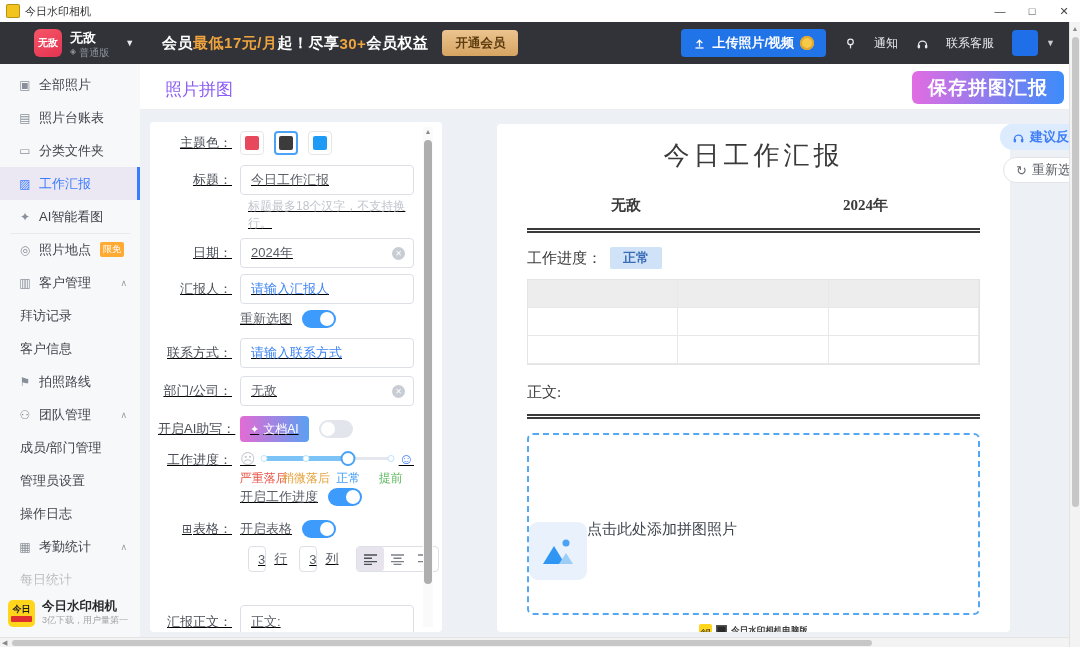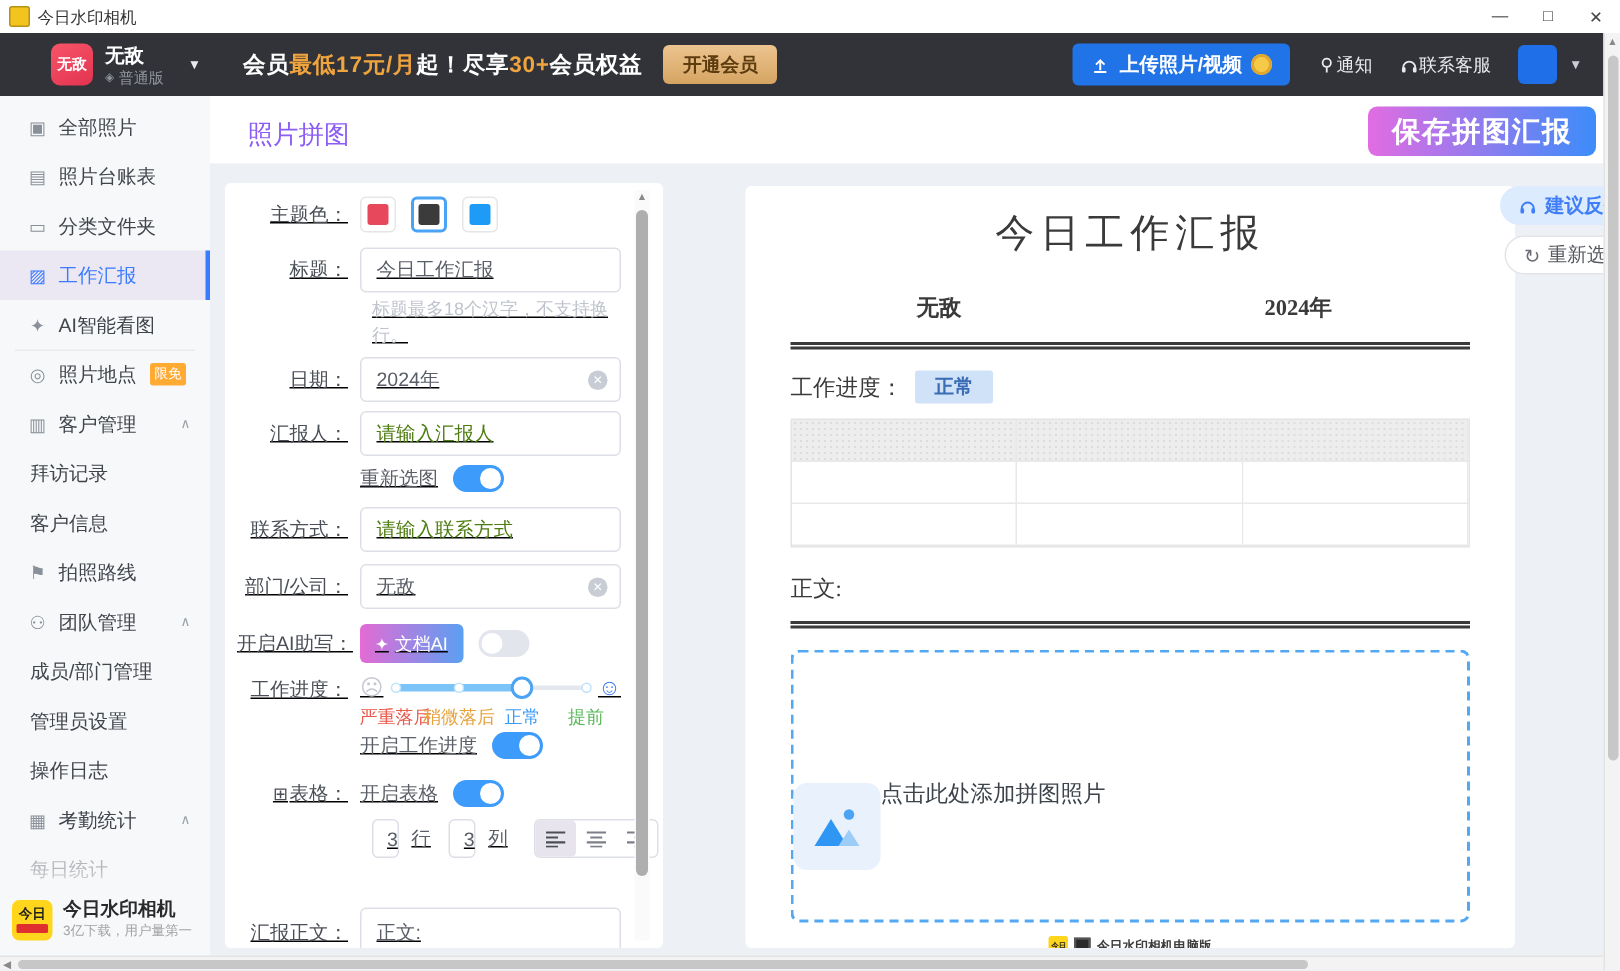--- a/index.html
+++ b/index.html
@@ -30,21 +30,21 @@
   .user-caret { color:#e8eaee; font-size:9px; margin-left:16px; }
   .promo { display:flex; align-items:center; margin-left:28px; font-size:15px; font-weight:bold; color:#fff; letter-spacing:.5px; }
   .promo .hl { color:#f0a43e; }
   .cta-btn { margin-left:14px; height:26px; padding:0 13px; border:none; border-radius:4px;
     background:linear-gradient(180deg,#ecc48f,#d5a462); color:#5d3c10; font-size:12.5px; font-weight:bold; }
   .nav-right { margin-left:auto; display:flex; align-items:center; margin-right:14px; gap:18px; }
   .upload-btn { height:28px; padding:0 12px; border:none; border-radius:4px; background:#2173e8; color:#fff;
     font-size:13px; font-weight:bold; display:flex; align-items:center; gap:6px; }
   .coin { width:14px; height:14px; border-radius:50%; background:#f7c948; box-shadow:inset 0 0 0 2px #e0a72e;
     display:inline-block; }
-  .nav-link { display:flex; align-items:center; gap:0; color:#e8eaee; font-size:12px; }
+  .nav-link { display:flex; align-items:center; gap:17px; color:#e8eaee; font-size:12px; }
   .nav-link svg { width:13px; height:13px; }
   .nav-avatar { width:26px; height:26px; border-radius:4px; background:#1e6fe8; }
   .nav-caret { color:#c9cdd4; font-size:9px; margin-left:-10px; }
 
   
   .app { position:absolute; top:64px; left:0; width:1069px; height:573px; }
 
   
   .sidebar { position:absolute; left:0; top:0; width:140px; height:573px; background:#f7f8fa; overflow:hidden; }
   .side-nav { padding-top:4px; }
@@ -79,21 +79,21 @@
 
   
   .form-card { position:absolute; left:10px; top:58px; width:292px; bottom:5px; background:#fff; border-radius:4px;
     padding:1px 28px 8px 8px; overflow:hidden;text-decoration:underline; }
   .frow { display:flex; align-items:center; }
   .flabel { width:82px; flex:none; text-align:right; font-size:13px; color:#4a4f57; padding-right:8px; white-space:nowrap; }
   .flabel .lbl-ico { font-size:12px; color:#4a4f57; margin-right:1px; }
   .fctrl { flex:1; min-width:0; }
   .tb { position:relative; height:30px; border:1px solid #dcdfe6; border-radius:4px; background:#fff;
     display:flex; align-items:center; padding:0 24px 0 10px; font-size:13px; color:#5a5e66; }
-  .tb .ph { color:#4d7c0f; }
+  .tb .ph { color:#3b82f6; }
   .clear-ico { position:absolute; right:8px; width:13px; height:13px; border-radius:50%; background:#c8ccd4;
     color:#fff; font-size:8px; line-height:13px; text-align:center; }
   .hint { font-size:12px; color:#bfc4cc; margin:3px 0 0 90px; }
   .toggle { width:34px; height:18px; border-radius:9px; position:relative; display:inline-block; vertical-align:middle; flex:none; }
   .toggle::after { content:''; position:absolute; top:2px; width:14px; height:14px; border-radius:50%; background:#fff; }
   .toggle.on { background:#3d9bfc; } .toggle.on::after { right:2px; }
   .toggle.off { background:#e2e6ec; } .toggle.off::after { left:2px; }
   .tog-row { display:flex; align-items:center; gap:10px; font-size:13px; color:#5a5e66; }
   .ai-chip { height:26px; padding:0 10px; border:none; border-radius:4px; color:#fff; font-size:12px;
     background:linear-gradient(90deg,#e36bd4,#5aa0f2); display:inline-flex; align-items:center; gap:4px; }

